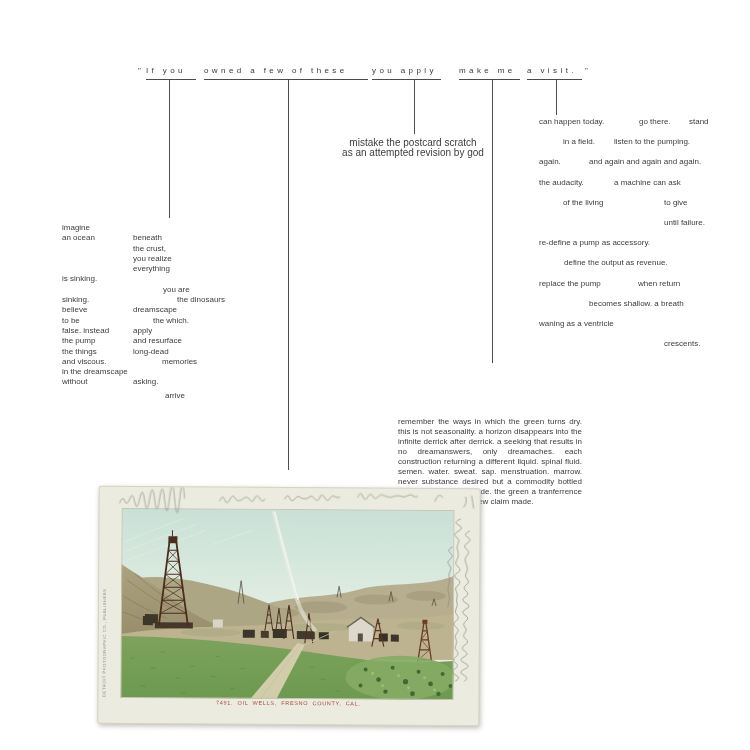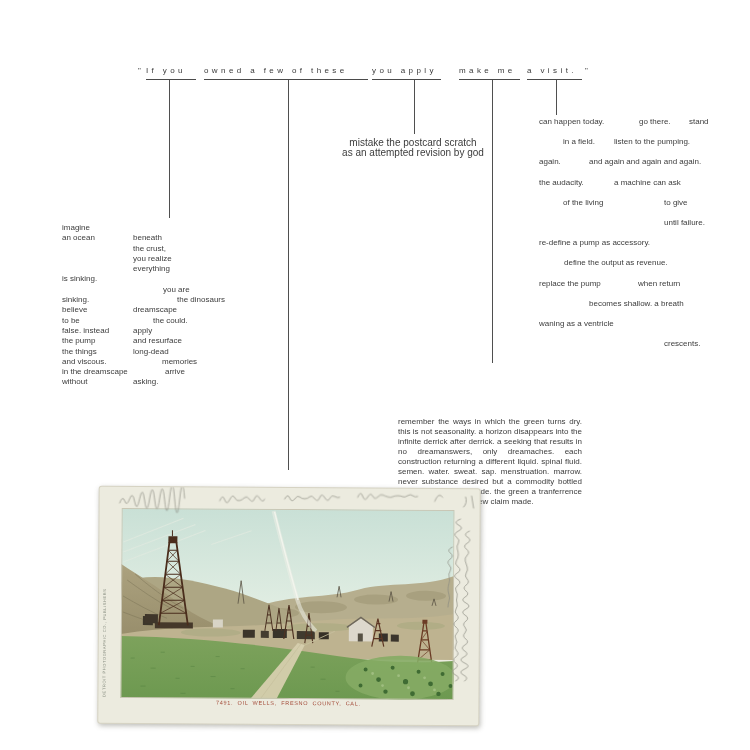--- a/index.html
+++ b/index.html
@@ -94,41 +94,41 @@
     <div class="lrow">
         <span class="c1">sinking.</span>
         <span style="left:71px;margin-left:44px;">the dinosaurs</span>
       </div>
     <div class="lrow">
         <span class="c1">believe</span>
         <span style="left:71px;">dreamscape</span>
       </div>
     <div class="lrow">
         <span class="c1">to be</span>
-        <span style="left:91px;">the could.</span>
+        <span style="left:91px;">the which.</span>
       </div>
     <div class="lrow">
         <span class="c1">false. instead</span>
         <span style="left:71px;">apply</span>
       </div>
     <div class="lrow">
         <span class="c1">the pump</span>
         <span style="left:71px;">and resurface</span>
       </div>
     <div class="lrow">
         <span class="c1">the things</span>
         <span style="left:71px;">long-dead</span>
       </div>
     <div class="lrow">
         <span class="c1">and viscous.</span>
         <span style="left:100px;">memories</span>
       </div>
     <div class="lrow">
         <span class="c1">in the dreamscape</span>
-        <span style="left:103px;">arrive</span>
+        <span style="left:103px;margin-top:24px;">arrive</span>
       </div>
     <div class="lrow">
         <span class="c1">without</span>
         <span style="left:71px;">asking.</span>
       </div>
   </div>
 
   <div class="rightblock">
     <div class="rrow">
         <span style="left:0;">can happen today.</span>

